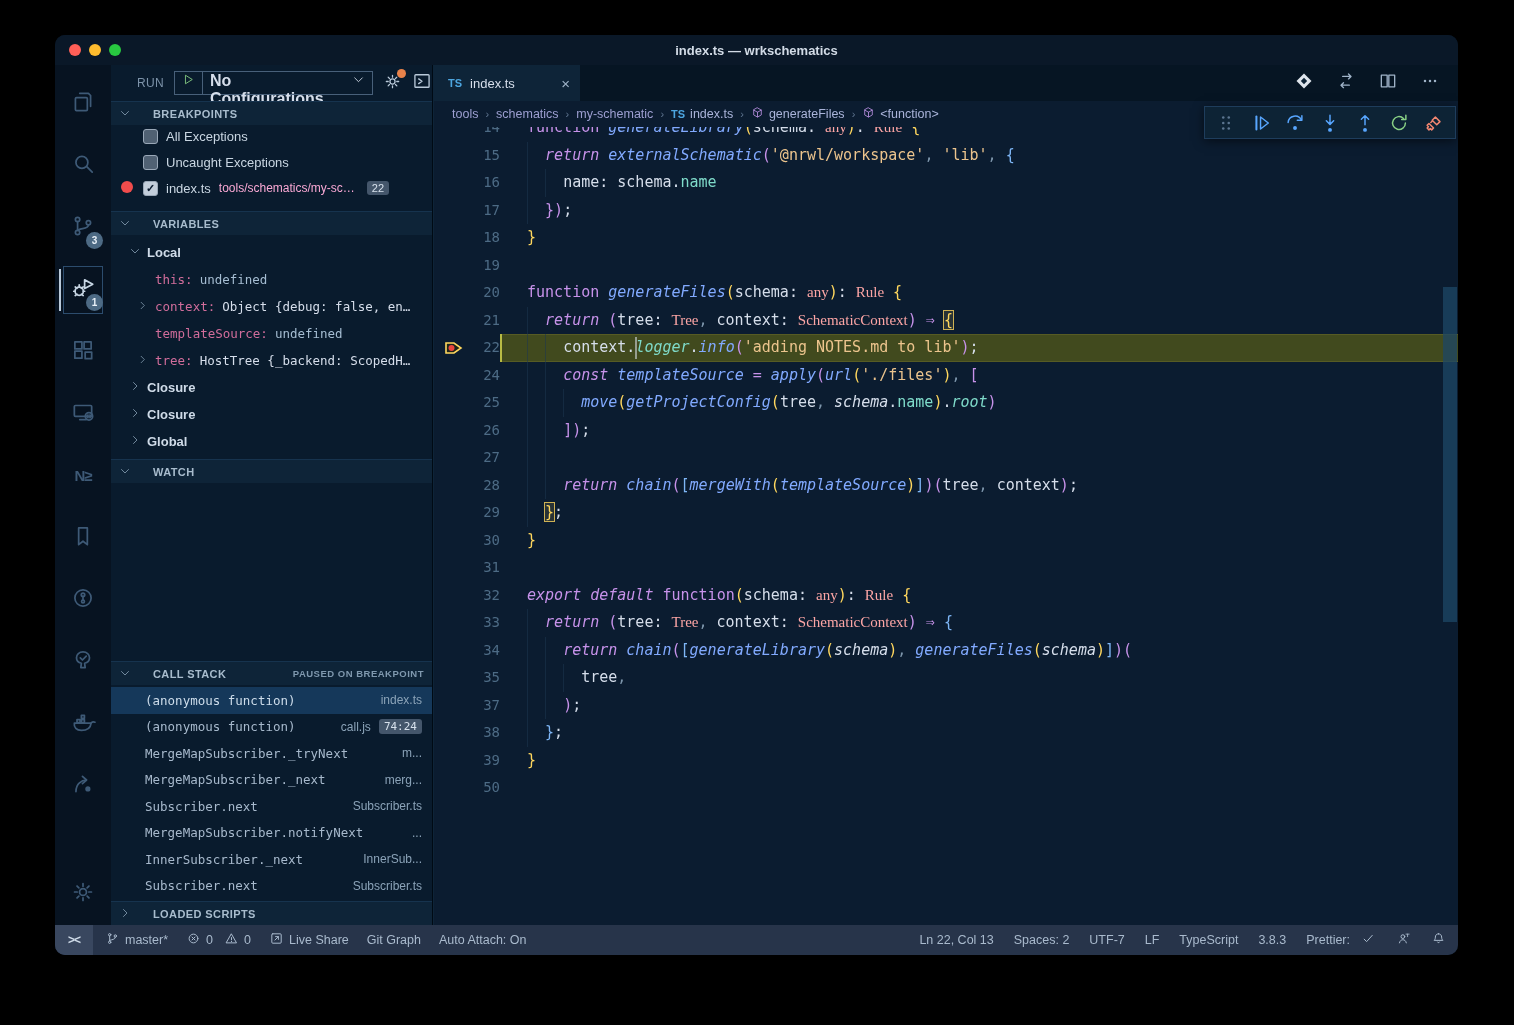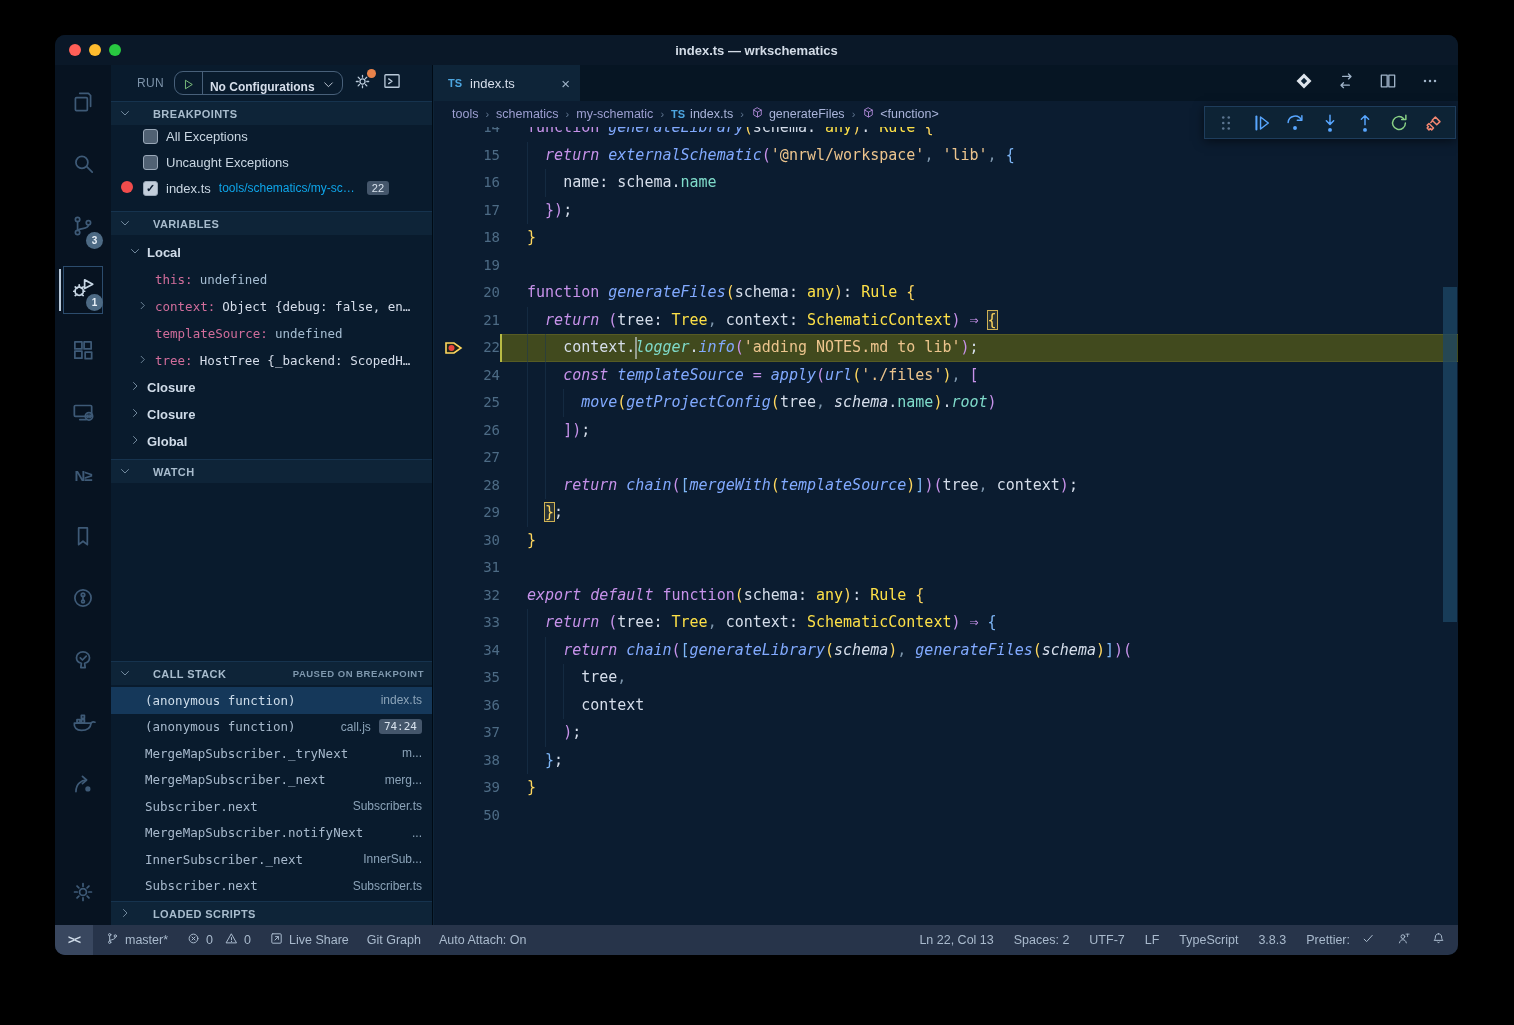--- a/index.html
+++ b/index.html
@@ -31,22 +31,22 @@
            background:#4d6a84; color:#e8f0f8; font-size:10px; font-weight:bold;
            display:flex; align-items:center; justify-content:center; padding:0 3px; }
   .nxtxt { font-size:15px; font-weight:bold; letter-spacing:-1px; }
   #actspacer { flex:1; }
 
   
   #sidebar { width:322px; flex:0 0 322px; background:#091b2d; display:flex; flex-direction:column;
              border-right:1px solid #000a14; }
   #runbar { height:36px; flex:0 0 36px; display:flex; align-items:center; padding-left:26px; gap:10px; }
   #runlabel { color:#7d93a9; font-size:12px; letter-spacing:.3px; }
-  #runconfig { display:flex; align-items:flex-end; height:24px; border:1px solid #48607a;
-               border-radius:9px; padding:0 7px; gap:7px; color:#d6deeb; font-size:12px; font-weight:bold; }
+  #runconfig { display:flex; align-items:flex-start; height:24px; border:1px solid #48607a;
+               border-radius:0; padding:0 7px; gap:7px; color:#d6deeb; font-size:16px; font-weight:bold; }
   #runconfig .sep { width:1px; height:22px; background:#48607a; }
   #runconfig svg { width:13px; height:13px; }
   .tinyicon { color:#b9c9d9; position:relative; }
   .tinyicon svg { width:19px; height:19px; }
   .dotbadge { position:absolute; right:-4px; top:-3px; width:9px; height:9px; border-radius:50%; background:#e8824a; }
   #consoleicon svg { width:20px; height:20px; }
 
   .section { display:flex; flex-direction:column; }
   .sechead { height:24px; flex:0 0 24px; background:#0e2438; border-top:1px solid #16334e;
              display:flex; align-items:center; padding:0 8px; gap:22px;
@@ -55,21 +55,21 @@
   .sechead .right { margin-left:auto; font-size:9.5px; color:#7f98ae; letter-spacing:.5px; }
   .seccontent { padding:4px 0; }
 
   .bprow { height:26px; display:flex; align-items:flex-start; padding-left:32px; position:relative;
            font-size:13px; color:#c9d6e2; gap:8px; }
   .cb { width:15px; height:15px; border-radius:3px; background:rgba(139,155,173,.55);
         border:1px solid #9aa8b8; flex:0 0 15px; display:flex; align-items:center; justify-content:center;
         color:#0b1c30; font-size:11px; font-weight:bold; }
   .cb.checked { background:#c3cedb; }
   .bpdot { position:absolute; left:10px; width:12px; height:12px; border-radius:50%; background:#f14c4c; }
-  .bppath { color:#0ea5e9; font-size:12px; white-space:nowrap; overflow:hidden; text-overflow:ellipsis; max-width:140px; }
+  .bppath { color:#f9a8d4; font-size:12px; white-space:nowrap; overflow:hidden; text-overflow:ellipsis; max-width:140px; }
   .pill { background:#44566b; color:#d7e1ec; border-radius:3px; font-size:11px; padding:1px 5px; }
 
   .scoperow { height:27px; display:flex; align-items:center; gap:6px; padding-left:18px;
               color:#cfdbe8; font-size:13px; font-weight:bold; }
   .scoperow svg { width:12px; height:12px; color:#8ba3b8; }
   .varrow { height:27px; display:flex; align-items:center; padding-left:44px; position:relative;
             font-family:"DejaVu Sans Mono", monospace; font-size:12.5px; white-space:nowrap; overflow:hidden; }
   .varrow .chev { position:absolute; left:26px; color:#8ba3b8; }
   .varrow .chev svg { width:11px; height:11px; }
   .vname { color:#d16d9b; }
@@ -110,21 +110,21 @@
   .guide { position:absolute; top:0; bottom:0; width:1px; background:#1c3click; background:#1d3751; opacity:.55; }
   .cl.hl .ct { background:#414a1e; box-shadow: inset 2px 0 0 #b8bb45, inset 0 1px 0 #565b24, inset 0 -1px 0 #565b24; }
   .gutico { position:absolute; left:10px; top:5px; }
   .cursor { position:absolute; top:3px; bottom:3px; width:2px; background:rgba(220,228,240,.55); }
 
   .kw  { color:#c792ea; font-style:italic; }
   .kwn { color:#c792ea; }
   .fn  { color:#82aaff; font-style:italic;margin-top:12px; }
   .v   { color:#d6deeb; }
   .vi  { color:#d6deeb; font-style:italic; }
-  .ty  { color:#fde047; }
+  .ty  { color:#fca5a5;font-family:Liberation Serif, serif; }
   .st  { color:#ecc48d; }
   .pr  { color:#7fdbca; }
   .pri { color:#7fdbca; font-style:italic; }
   .pk  { color:#c792ea; }
   .gd  { color:#ffd75e; }
   .bl  { color:#7eb6f6; }
   .cm  { color:#7e96ac; }
   .sp  { }
   .gdbox { color:#ffd75e; outline:1px solid rgba(255,215,94,.8); background:rgba(255,215,94,.12); }
 
@@ -573,24 +573,20 @@
             </div>
             <div class="cl">
               <span class="num">34</span>
               <span class="ct"><span class="guide" style="left: 27px;"></span><span class="guide" style="left: 45px;"></span><span class="sp">    </span><span class="kw">return </span><span class="fn">chain</span><span class="pk">(</span><span class="bl">[</span><span class="fn">generateLibrary</span><span class="gd">(</span><span class="vi">schema</span><span class="gd">)</span><span class="cm">, </span><span class="fn">generateFiles</span><span class="gd">(</span><span class="vi">schema</span><span class="gd">)</span><span class="bl">]</span><span class="pk">)(</span></span>
             </div>
             <div class="cl">
               <span class="num">35</span>
               <span class="ct"><span class="guide" style="left: 27px;"></span><span class="guide" style="left: 45px;"></span><span class="guide" style="left: 63px;"></span><span class="sp">      </span><span class="v">tree</span><span class="cm">,</span></span>
             </div>
             <div class="cl">
-              <span class="num">36</span>
-              <span class="ct"><span class="guide" style="left: 27px;"></span><span class="guide" style="left: 45px;"></span><span class="guide" style="left: 63px;"></span><span class="sp">      </span><span class="v">context</span></span>
-            </div>
-            <div class="cl">
               <span class="num">37</span>
               <span class="ct"><span class="guide" style="left: 27px;"></span><span class="guide" style="left: 45px;"></span><span class="sp">    </span><span class="pk">)</span><span class="v">;</span></span>
             </div>
             <div class="cl">
               <span class="num">38</span>
               <span class="ct"><span class="guide" style="left: 27px;"></span><span class="sp">  </span><span class="bl">}</span><span class="v">;</span></span>
             </div>
             <div class="cl">
               <span class="num">39</span>
               <span class="ct"><span class="gd">}</span></span>

